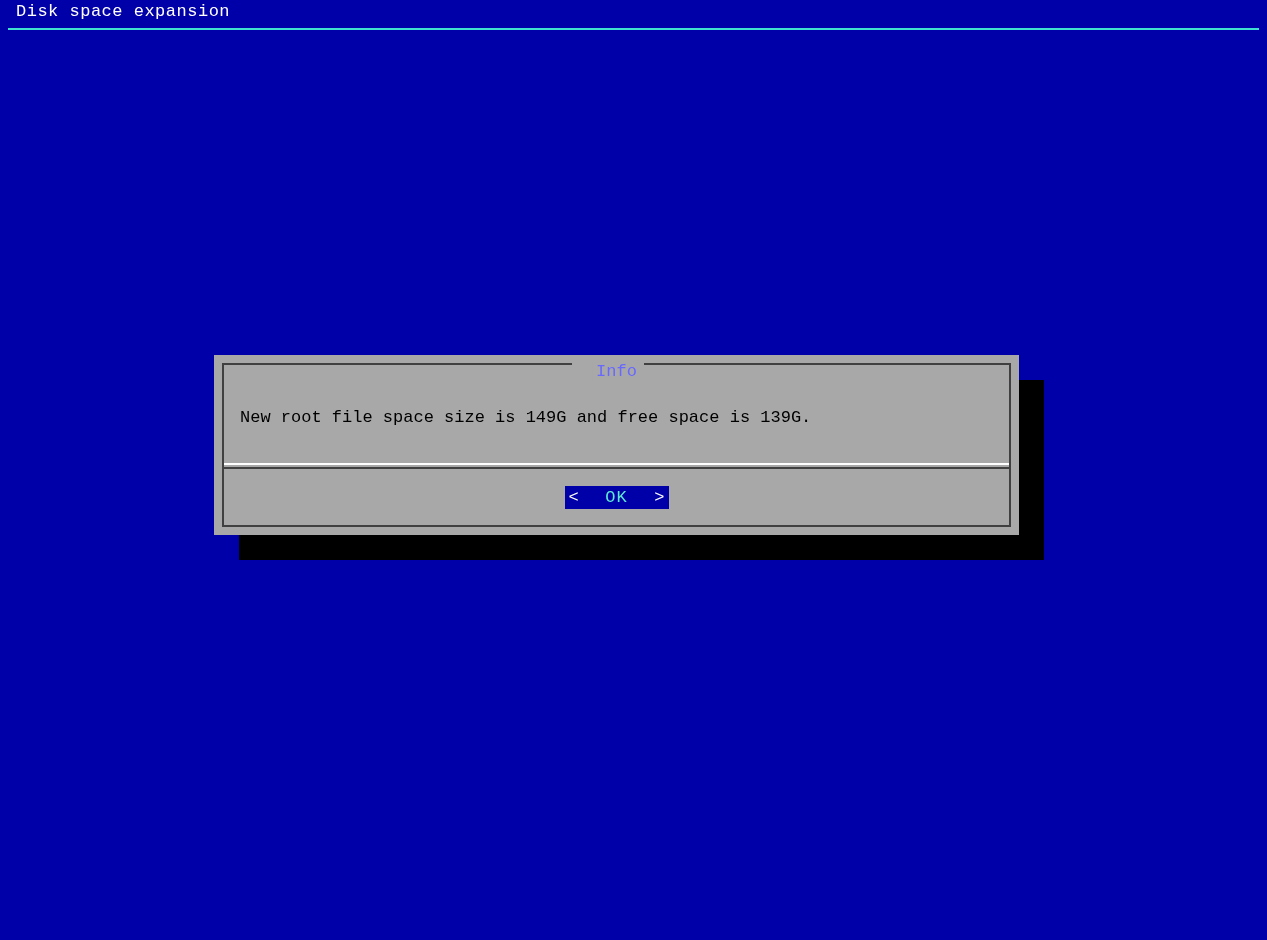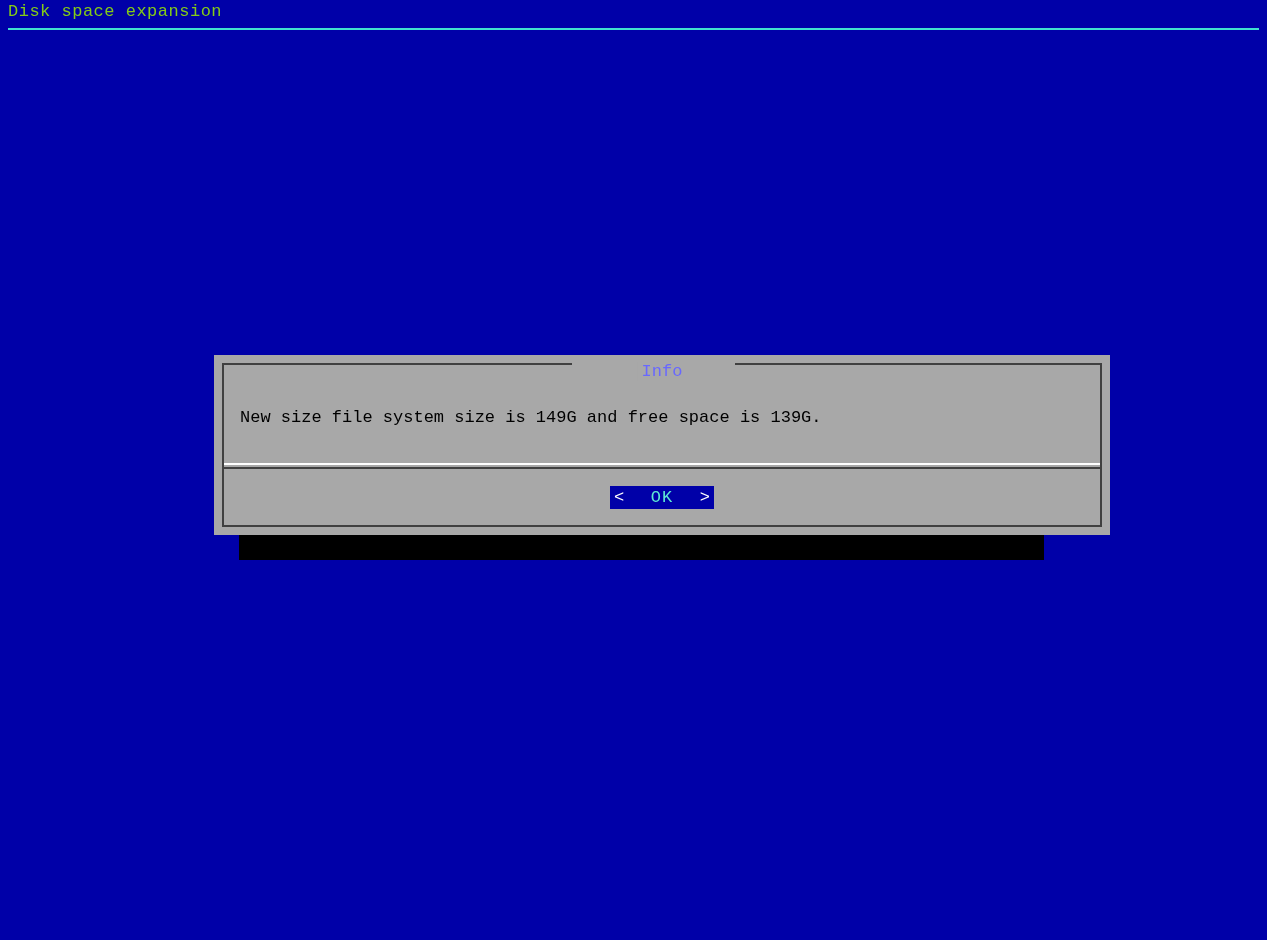--- a/index.html
+++ b/index.html
@@ -10,24 +10,25 @@
     body {
       width: 1267px;
       height: 940px;
       background-color: #0000a8;
       font-family: 'Courier New', monospace;
       font-size: 17px;
       overflow: hidden;
       position: relative;
     }
     .page-title {
-      color: #84cc16;
+      color: #ffffff;
       padding: 2px 0 0 8px;
       font-size: 17px;
       letter-spacing: 0.5px;
+      margin-left: 8px;
     }
     .title-separator {
       position: absolute;
       top: 28px;
       left: 8px;
       right: 8px;
       height: 2px;
       background-color: #40e0d0;
     }
     .dialog-shadow {
@@ -35,21 +36,21 @@
       left: 239px;
       top: 380px;
       width: 805px;
       height: 180px;
       background-color: #000000;
     }
     .dialog-box {
       position: absolute;
       left: 214px;
       top: 355px;
-      width: 896px;
+      width: 805px;
       height: 180px;
       background-color: #a8a8a8;
       border: none;
     }
     .dialog-frame {
       position: absolute;
       left: 8px;
       top: 8px;
       right: 8px;
       bottom: 8px;
@@ -163,21 +164,21 @@
     <div class="frame-line frame-top-left"></div>
     <div class="frame-line frame-top-right"></div>
     <div class="frame-line frame-left"></div>
     <div class="frame-line frame-right"></div>
     <div class="frame-line frame-bottom"></div>
     <div class="frame-line frame-separator-white"></div>
     <div class="frame-line frame-separator-dark"></div>
 
     <div class="dialog-title">Info</div>
 
-    <div class="dialog-message">New size file system size is 149G and free space is 139G.</div>
+    <div class="dialog-message">New root file space size is 149G and free space is 139G.</div>
 
     <button class="ok-button">
       <span class="bracket-left">&lt;</span>
       <span class="ok-text">OK</span>
       <span class="bracket-right">&gt;</span>
     </button>
   </div>
 </div>
 
 </body></html>

